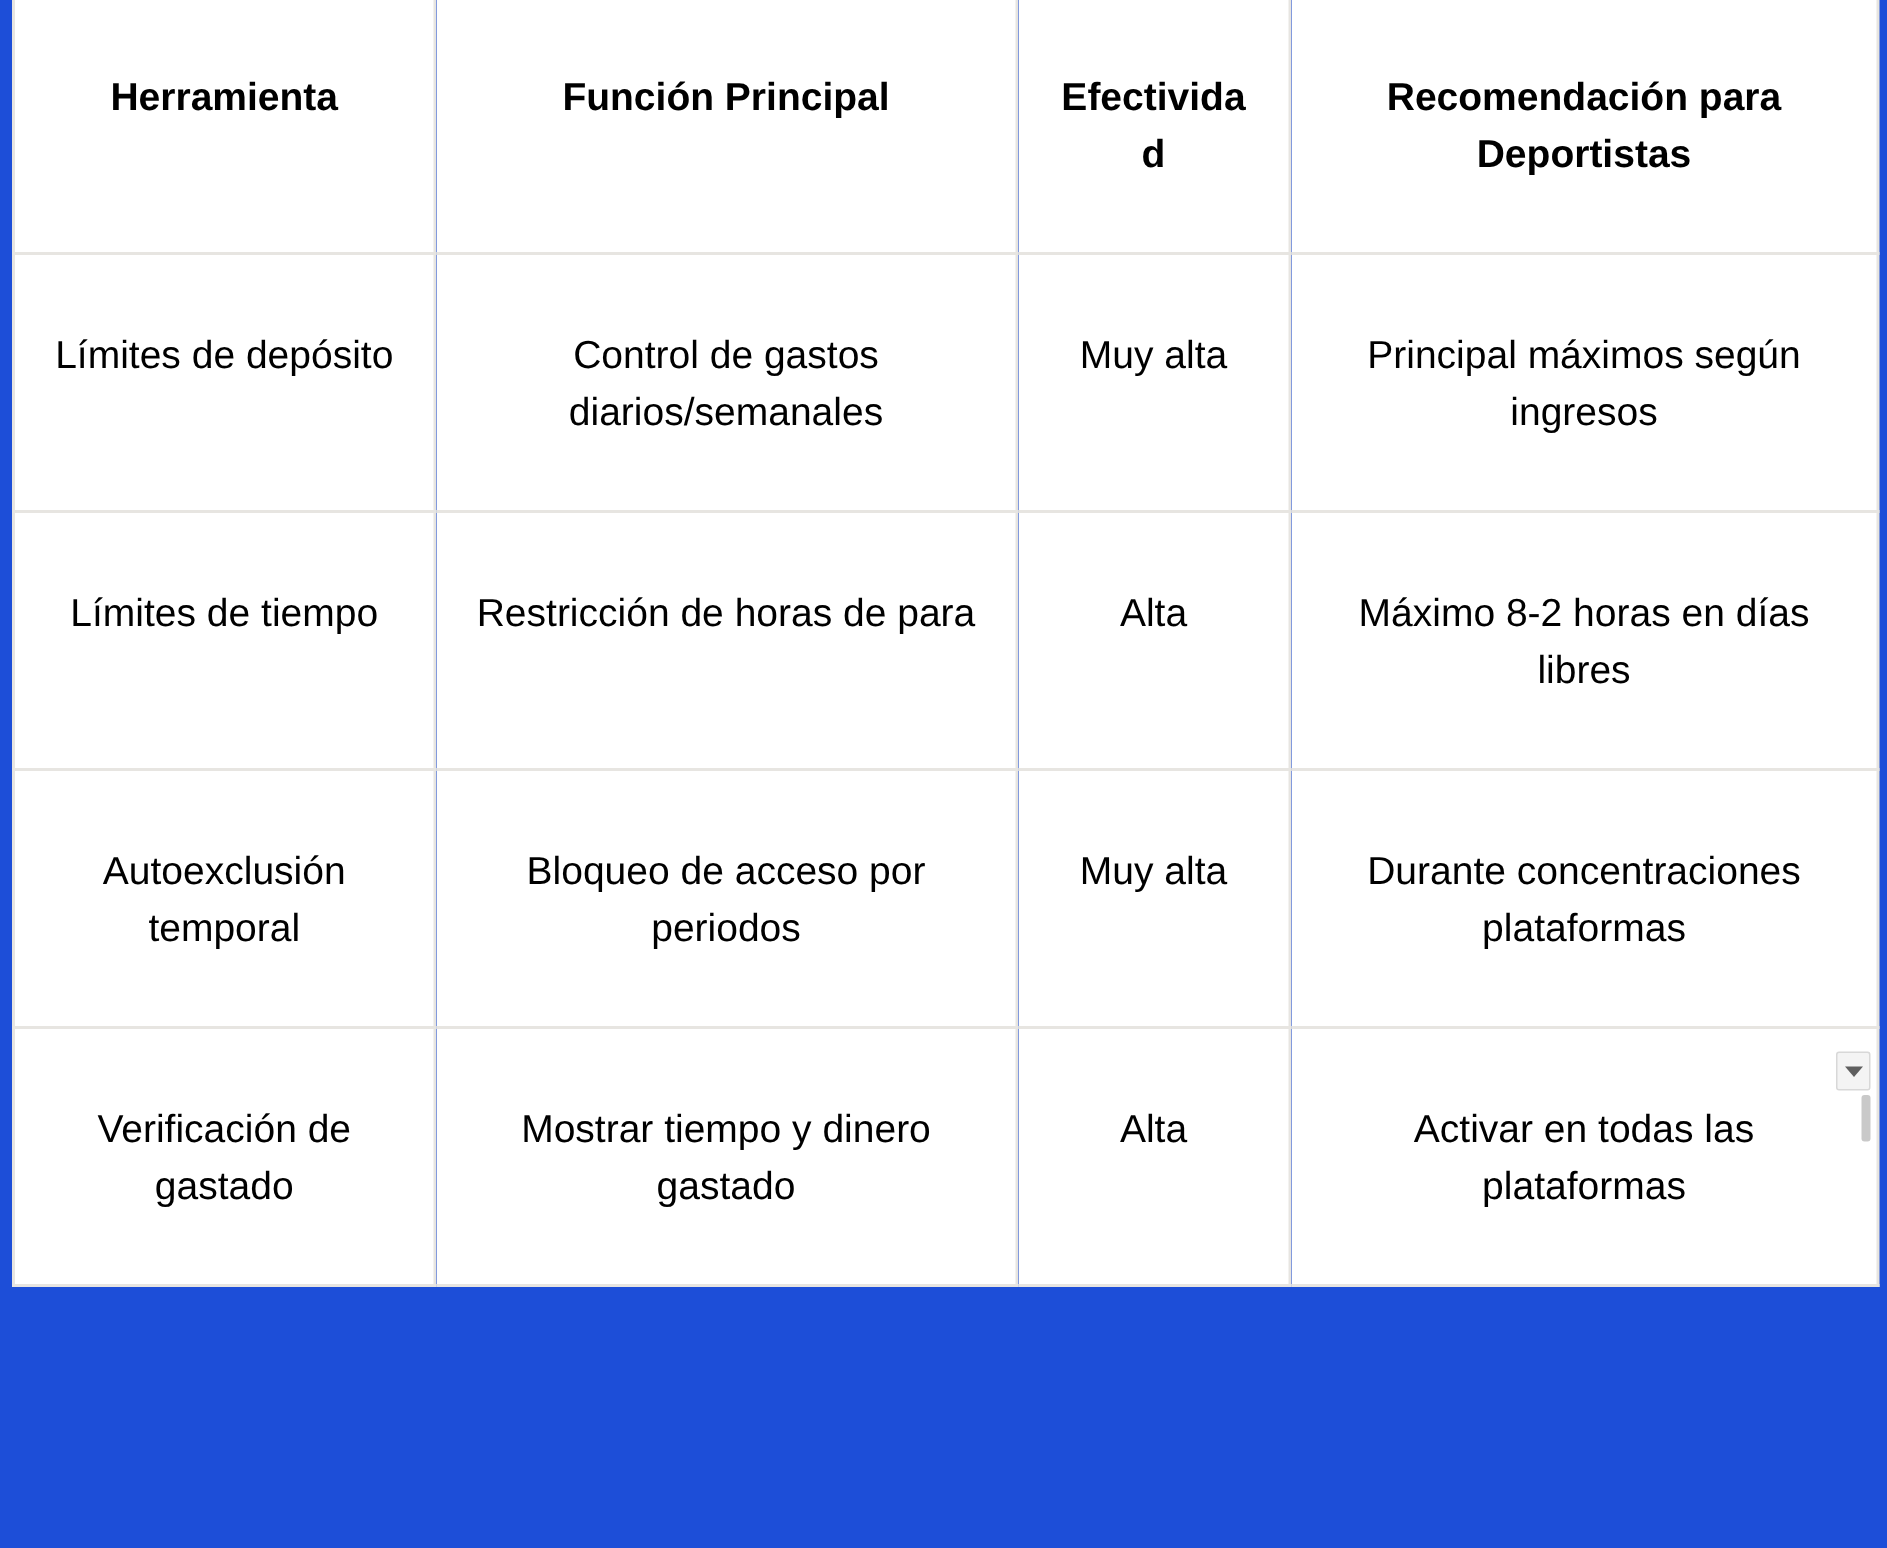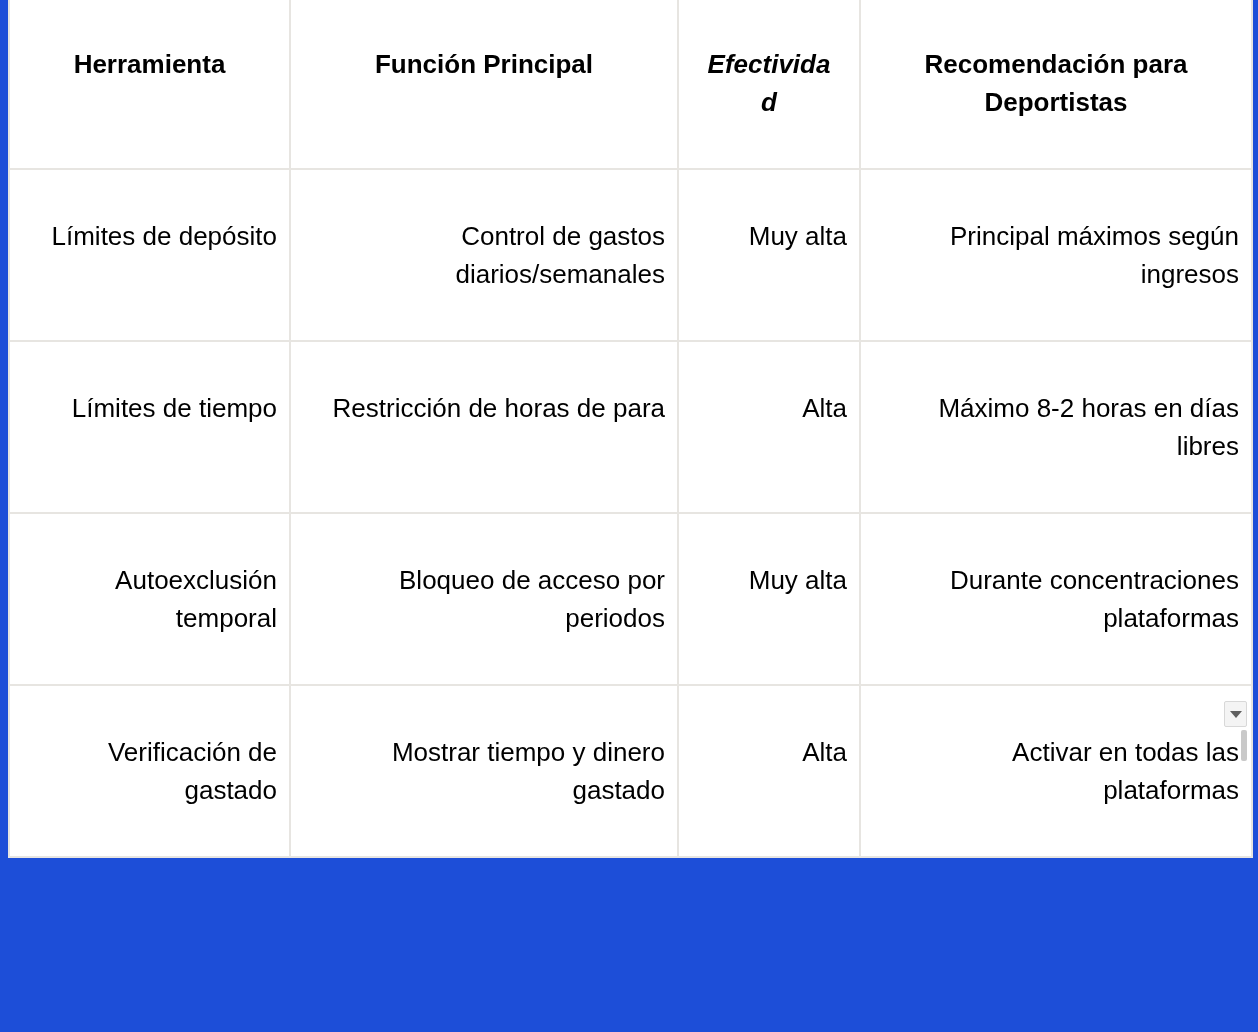--- a/index.html
+++ b/index.html
@@ -35,27 +35,26 @@
     font-size: 26px;
     line-height: 38px;
     background: #ffffff;
     overflow: hidden;
   }
   table.doc-table thead th {
     border-top: none;
     font-weight: bold;
     text-align: center;
   }
-  table.doc-table td { text-align: right; font-weight: normal; }
+  table.doc-table td { text-align: center; font-weight: normal; }
   .hdr-narrow {
     display: inline-block;
     max-width: 130px;
     overflow-wrap: break-word;
     word-wrap: break-word;
-    font-style: italic;
   }
   .dropdown-btn {
     position: absolute;
     left: 1224px;
     top: 701px;
     width: 23px;
     height: 26px;
     background: #f4f4f4;
     border: 1px solid #d8d8d8;
     border-radius: 2px;

